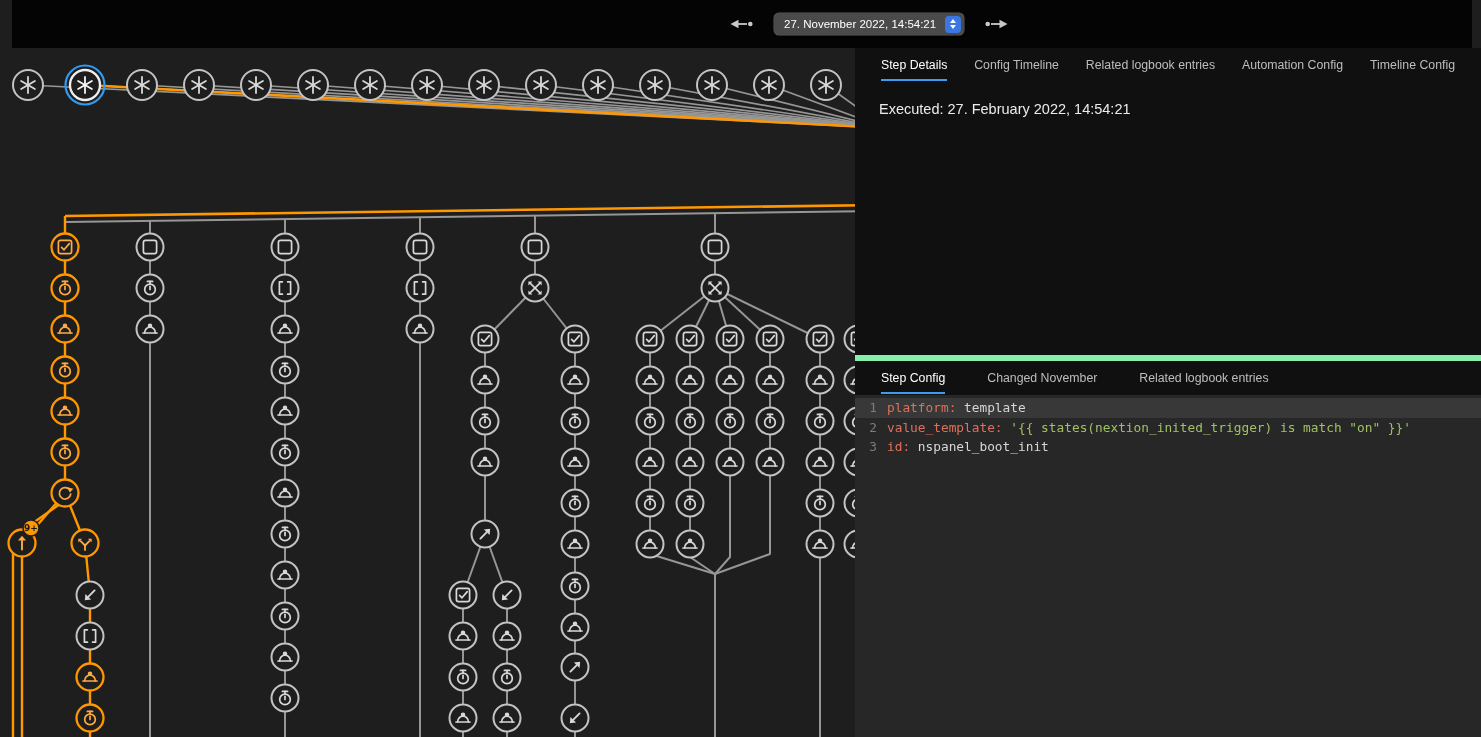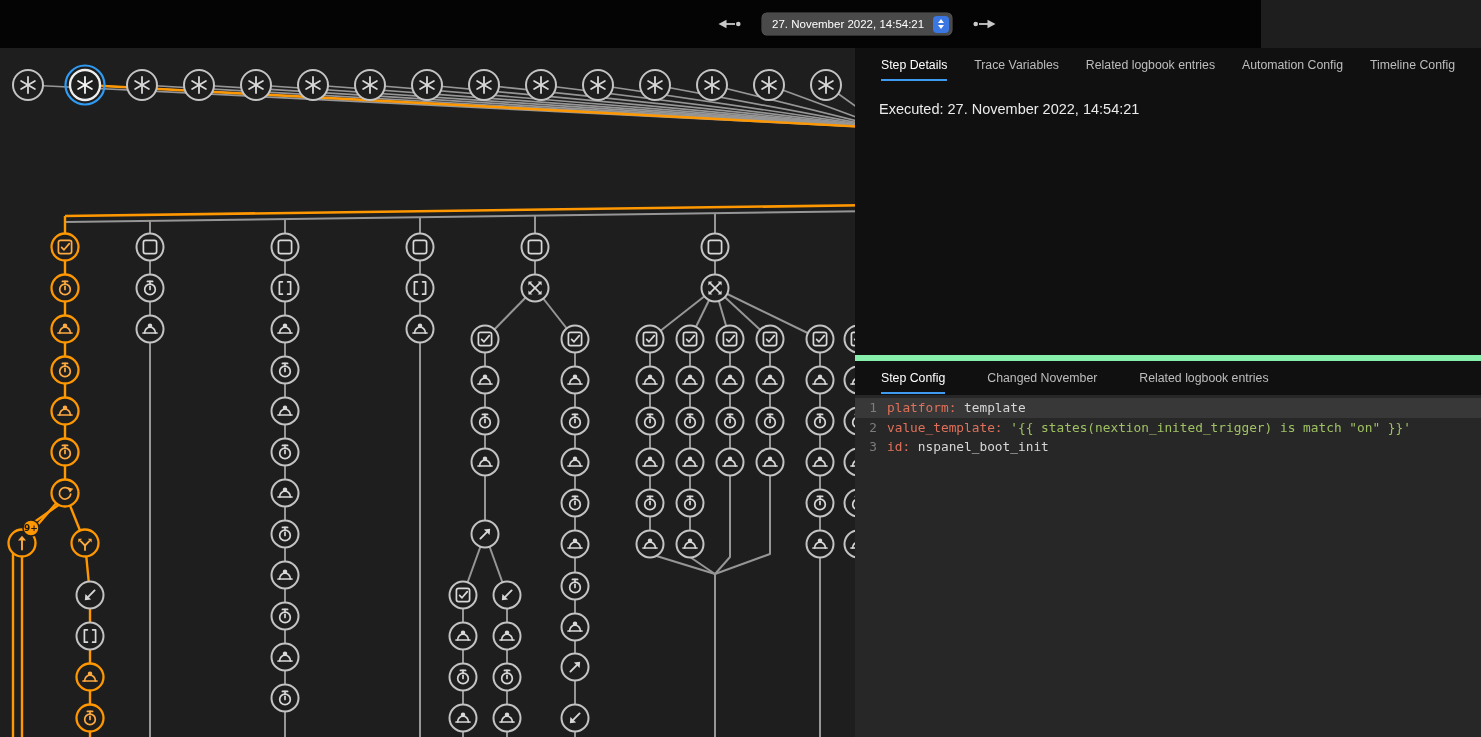--- a/index.html
+++ b/index.html
@@ -5,21 +5,21 @@
   * { box-sizing: border-box; }
   html,body { margin:0; padding:0; }
   body {
     width:1481px; height:737px; position:relative; overflow:hidden;
     background:#1e1e1e; font-family:"Liberation Sans", sans-serif;
     -webkit-font-smoothing:antialiased;
   }
 
   
   .topbar {
-    position:absolute; top:0; left:0; width:1261px; height:48px;
+    position:absolute; top:0; left:12px; width:1460px; height:48px;
     background:#040404; z-index:30;text-decoration:underline;
   }
   .topbar-group {
     position:absolute; left:712px; top:0; height:48px;
     display:flex; align-items:center; gap:16px;
   }
   .ray-btn { background:none; border:none; padding:4px; cursor:pointer; display:flex; align-items:center; }
   .run-select {
     display:flex; align-items:center; height:22px; background:#4a4a4a;
     border-radius:5px; padding:0 3px 0 10px; cursor:pointer;
@@ -1087,33 +1087,33 @@
   </div>
 </div>
 
 <div class="right-panel" data-interactable="false">
   <div class="panel-top" data-interactable="false">
     <div class="tabbar spread" data-interactable="false">
         <div class="tab active" data-interactable="true">
           <span data-interactable="false">Step Details</span>
         </div>
         <div class="tab" data-interactable="true">
-          <span data-interactable="false">Trace Variables</span>
+          <span data-interactable="false">Config Timeline</span>
         </div>
         <div class="tab" data-interactable="true">
           <span data-interactable="false">Related logbook entries</span>
         </div>
         <div class="tab" data-interactable="true">
           <span data-interactable="false">Automation Config</span>
         </div>
         <div class="tab" data-interactable="true">
           <span data-interactable="false">Timeline Config</span>
         </div>
       </div>
-    <div class="executed" data-interactable="false">Executed: 27. November 2022, 14:54:21</div>
+    <div class="executed" data-interactable="false">Executed: 27. February 2022, 14:54:21</div>
   </div>
   <div class="panel-bottom" data-interactable="false">
     <div class="tabbar left-align" data-interactable="false">
         <div class="tab active" data-interactable="true">
           <span data-interactable="false">Step Config</span>
         </div>
         <div class="tab" data-interactable="true">
           <span data-interactable="false">Changed November</span>
         </div>
         <div class="tab" data-interactable="true">

